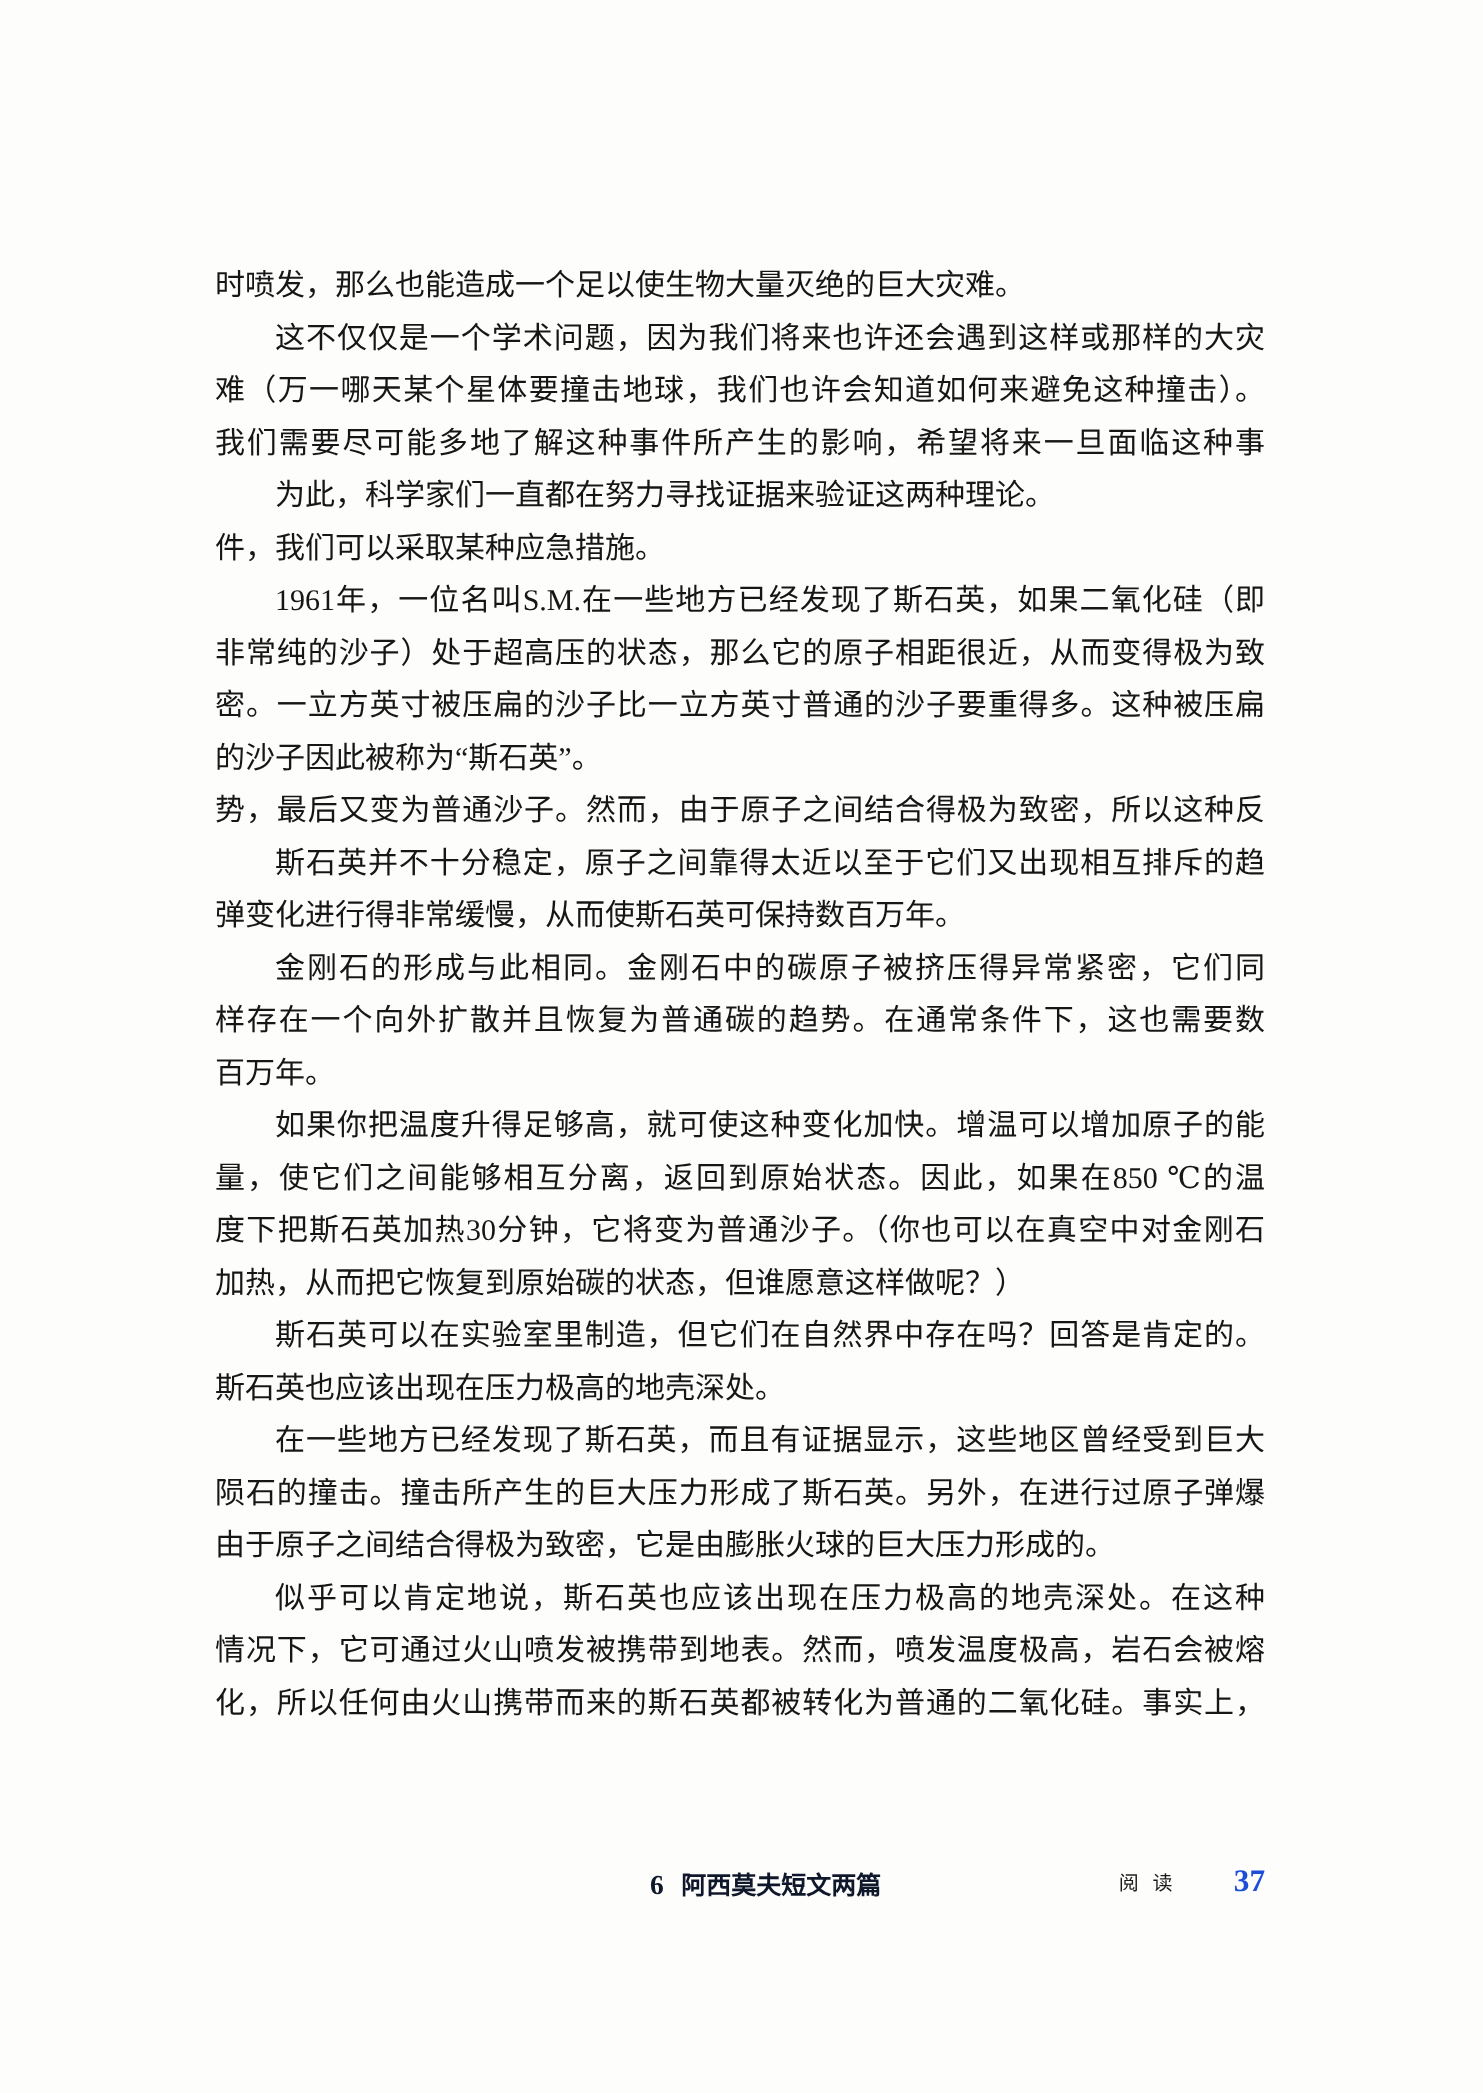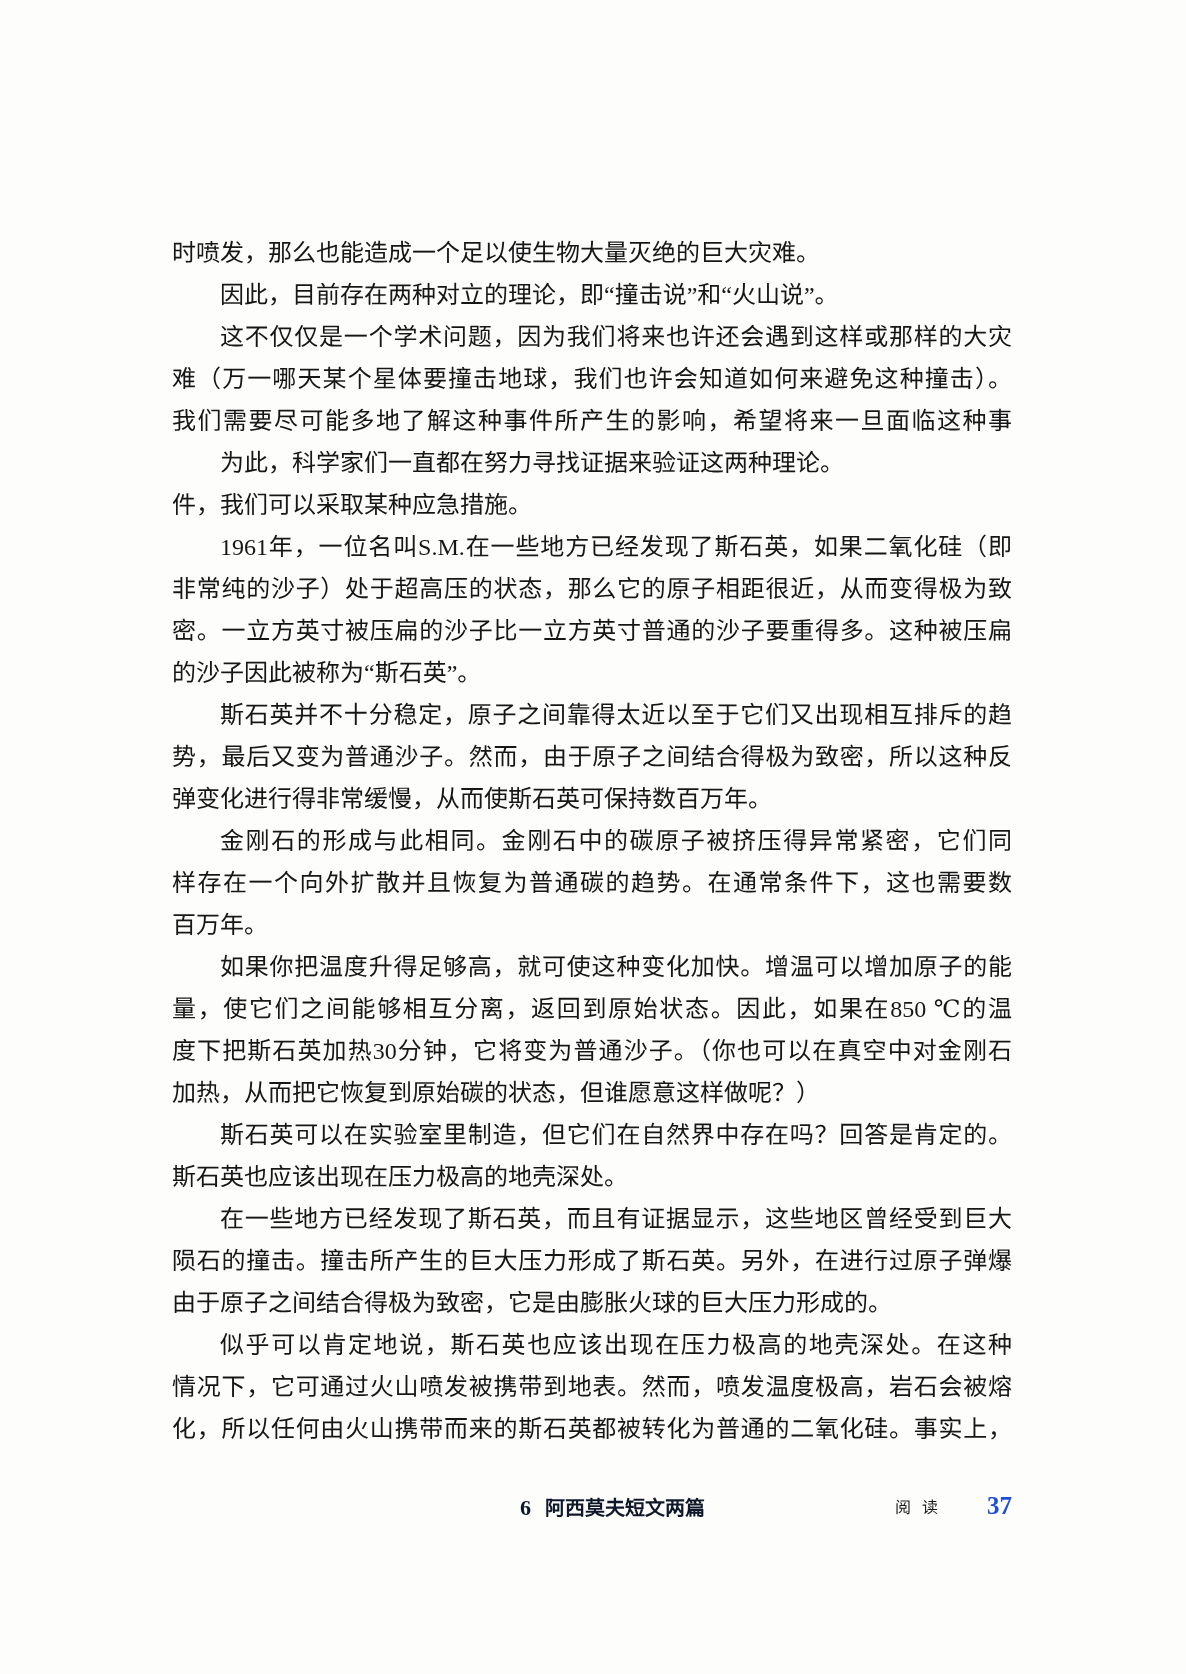--- a/index.html
+++ b/index.html
@@ -14,21 +14,20 @@
     background: #fdfdfc;
     overflow: hidden;
     font-family: "Liberation Serif", "DejaVu Serif", serif;
     color: #161616;
   }
   .text-block {
     position: absolute;
     left: 172px;
     top: 208px;
     width: 840px;
-    margin-top: 24px;
   }
   .line {
     height: 42px;
     line-height: 42px;
     font-size: 24px;
     white-space: nowrap;
     overflow: hidden;
   }
   .line.indent {
     text-indent: 2em;
@@ -80,32 +79,31 @@
     color: #1d4ed8;
   }
 </style>
 </head>
 <body>
 
 <div class="page">
 
   <div class="text-block">
       <div class="line">时喷发，那么也能造成一个足以使生物大量灭绝的巨大灾难。</div>
-      <div class="line indent">因此，目前存在两种对立的理论，即“撞击说”和“火山说”。</div>
       <div class="line indent fill">这不仅仅是一个学术问题，因为我们将来也许还会遇到这样或那样的大灾</div>
       <div class="line fill">难（万一哪天某个星体要撞击地球，我们也许会知道如何来避免这种撞击）。</div>
       <div class="line fill">我们需要尽可能多地了解这种事件所产生的影响，希望将来一旦面临这种事</div>
       <div class="line indent">为此，科学家们一直都在努力寻找证据来验证这两种理论。</div>
       <div class="line">件，我们可以采取某种应急措施。</div>
       <div class="line indent fill">1961年，一位名叫S.M.在一些地方已经发现了斯石英，如果二氧化硅（即</div>
       <div class="line fill">非常纯的沙子）处于超高压的状态，那么它的原子相距很近，从而变得极为致</div>
       <div class="line fill">密。一立方英寸被压扁的沙子比一立方英寸普通的沙子要重得多。这种被压扁</div>
       <div class="line">的沙子因此被称为“斯石英”。</div>
+      <div class="line fill">势，最后又变为普通沙子。然而，由于原子之间结合得极为致密，所以这种反</div>
       <div class="line indent fill">斯石英并不十分稳定，原子之间靠得太近以至于它们又出现相互排斥的趋</div>
-      <div class="line fill">势，最后又变为普通沙子。然而，由于原子之间结合得极为致密，所以这种反</div>
       <div class="line">弹变化进行得非常缓慢，从而使斯石英可保持数百万年。</div>
       <div class="line indent fill">金刚石的形成与此相同。金刚石中的碳原子被挤压得异常紧密，它们同</div>
       <div class="line fill">样存在一个向外扩散并且恢复为普通碳的趋势。在通常条件下，这也需要数</div>
       <div class="line">百万年。</div>
       <div class="line indent fill">如果你把温度升得足够高，就可使这种变化加快。增温可以增加原子的能</div>
       <div class="line fill">量，使它们之间能够相互分离，返回到原始状态。因此，如果在850 ℃的温</div>
       <div class="line fill">度下把斯石英加热30分钟，它将变为普通沙子。（你也可以在真空中对金刚石</div>
       <div class="line">加热，从而把它恢复到原始碳的状态，但谁愿意这样做呢？）</div>
       <div class="line indent fill">斯石英可以在实验室里制造，但它们在自然界中存在吗？回答是肯定的。</div>
       <div class="line">斯石英也应该出现在压力极高的地壳深处。</div>

